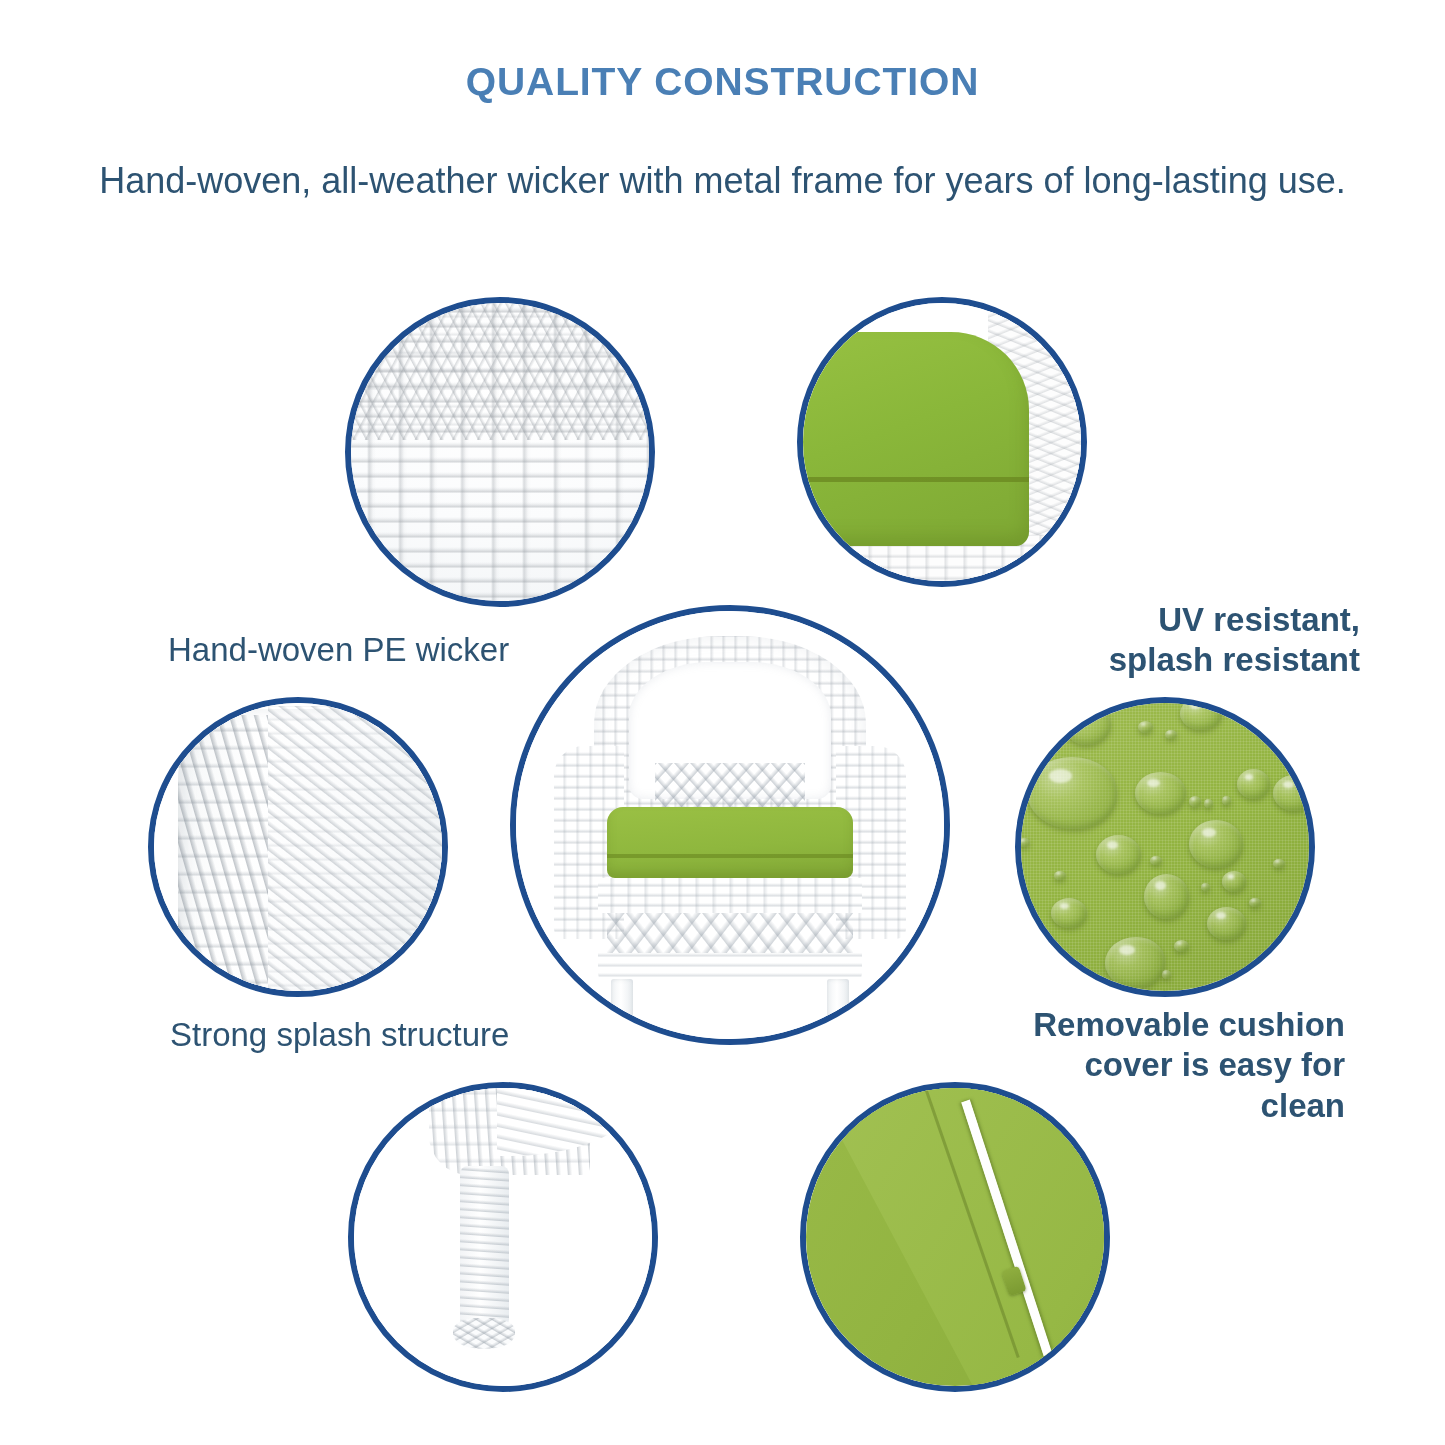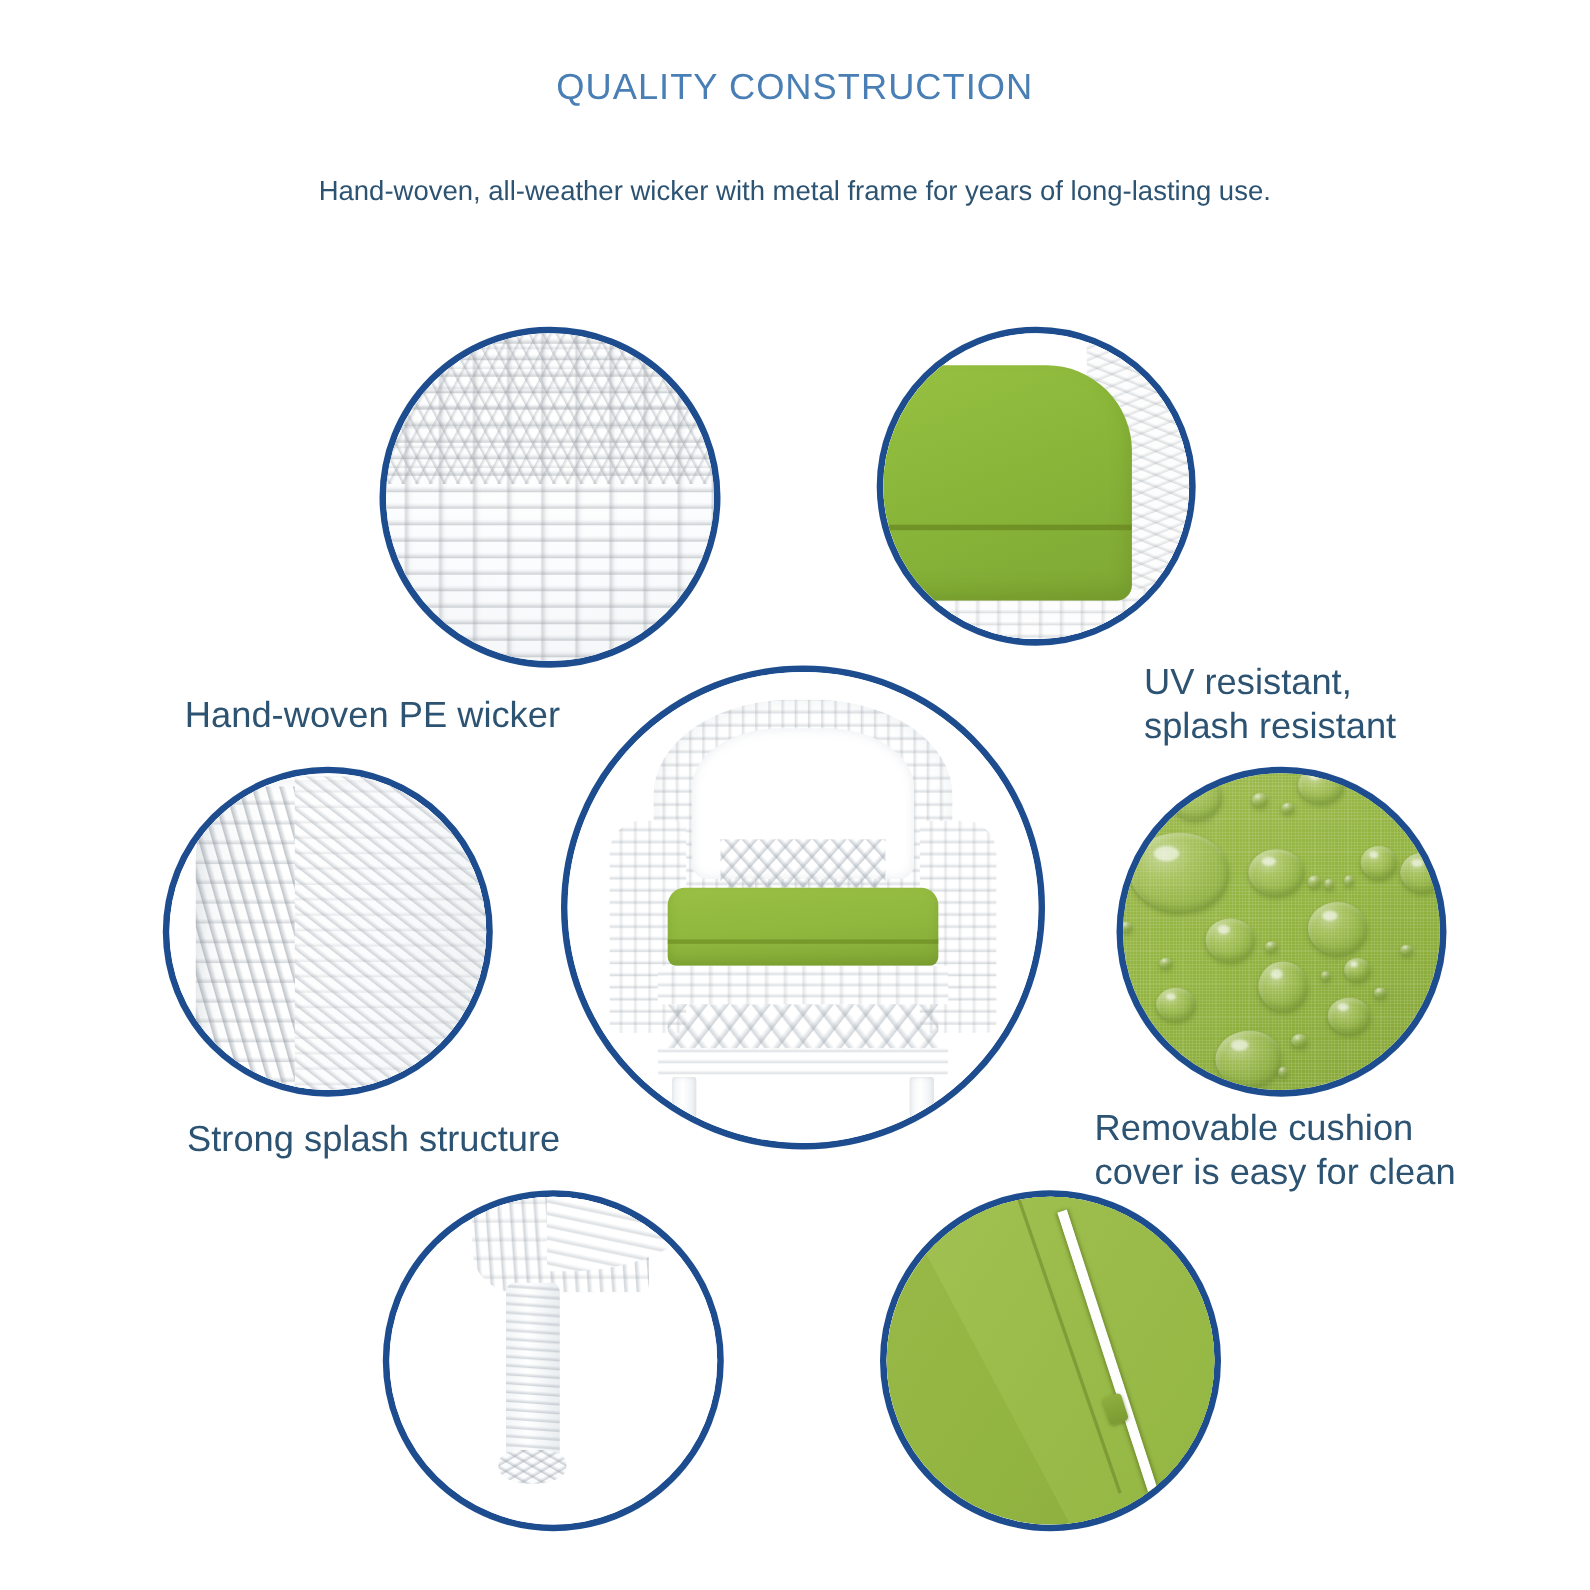--- a/index.html
+++ b/index.html
@@ -15,32 +15,32 @@
     overflow: hidden;
   }
 
   
   #page-title {
     position: absolute;
     top: 60px;
     left: 0;
     width: 1445px;
     text-align: center;
-    font-size: 33px;
-    font-weight: normal;
+    font-size: 39px;
+    font-weight: bold;
     letter-spacing: 0.9px;
     color: #4a7fb5;
   }
   #page-subtitle {
     position: absolute;
     top: 160px;
     left: 0;
     width: 1445px;
     text-align: center;
-    font-size: 25px;
+    font-size: 36px;
     font-weight: 400;
     color: #2d5372;
     white-space: nowrap;
   }
 
   
   .feature {
     position: absolute;
   }
   .circle {
@@ -61,21 +61,21 @@
   }
 
   .caption {
     position: absolute;
     color: #2d5372;
     font-size: 33px;
     line-height: 1.22;
     white-space: pre-line;
   }
   .caption.left  { text-align: left; }
-  .caption.center{ text-align: left; }
+  .caption.center{ text-align: right; font-weight: bold; }
 
   
 
   
   .tex-rattan {
     width: 100%; height: 100%;
     background:
       repeating-linear-gradient(0deg,
         rgba(150,155,160,.00) 0px,
         rgba(150,155,160,.00) 9px,

